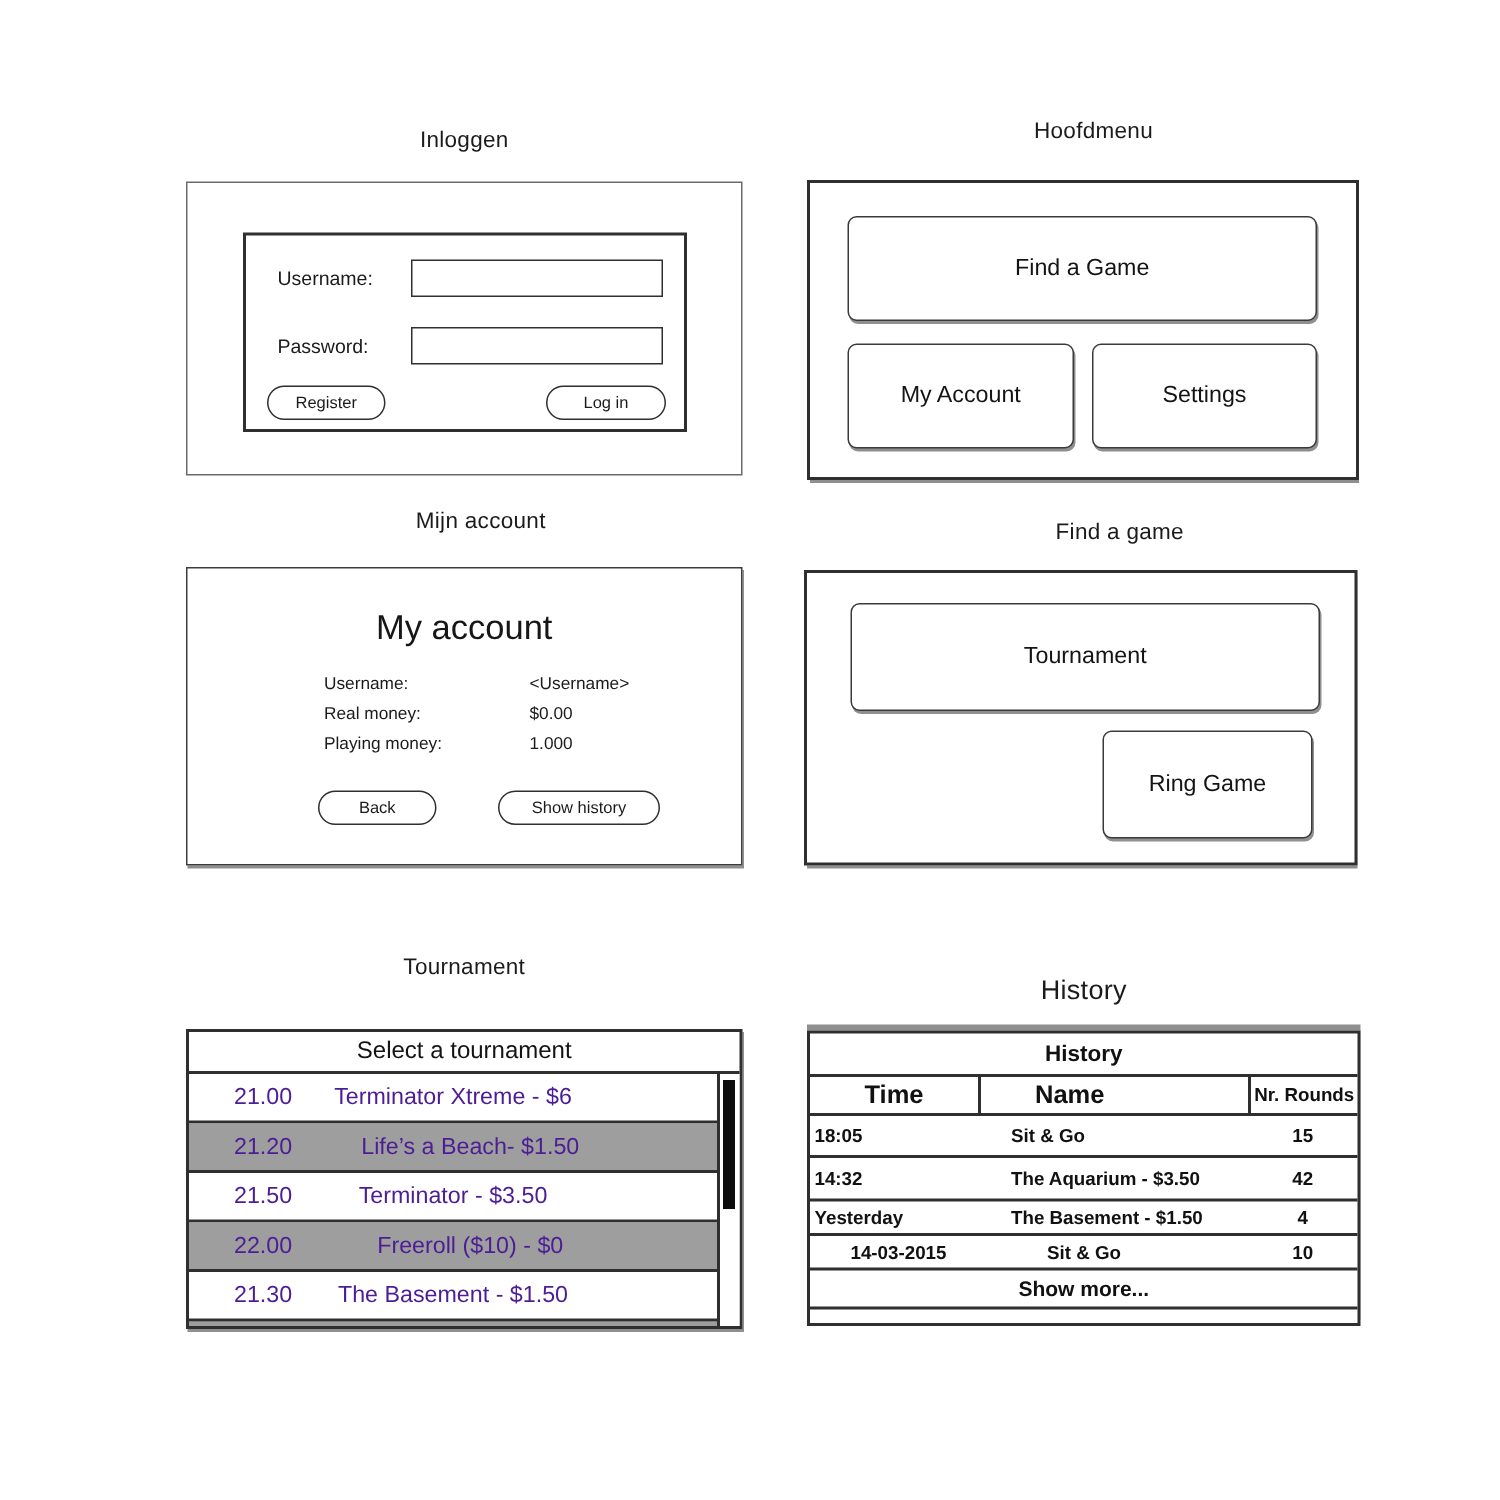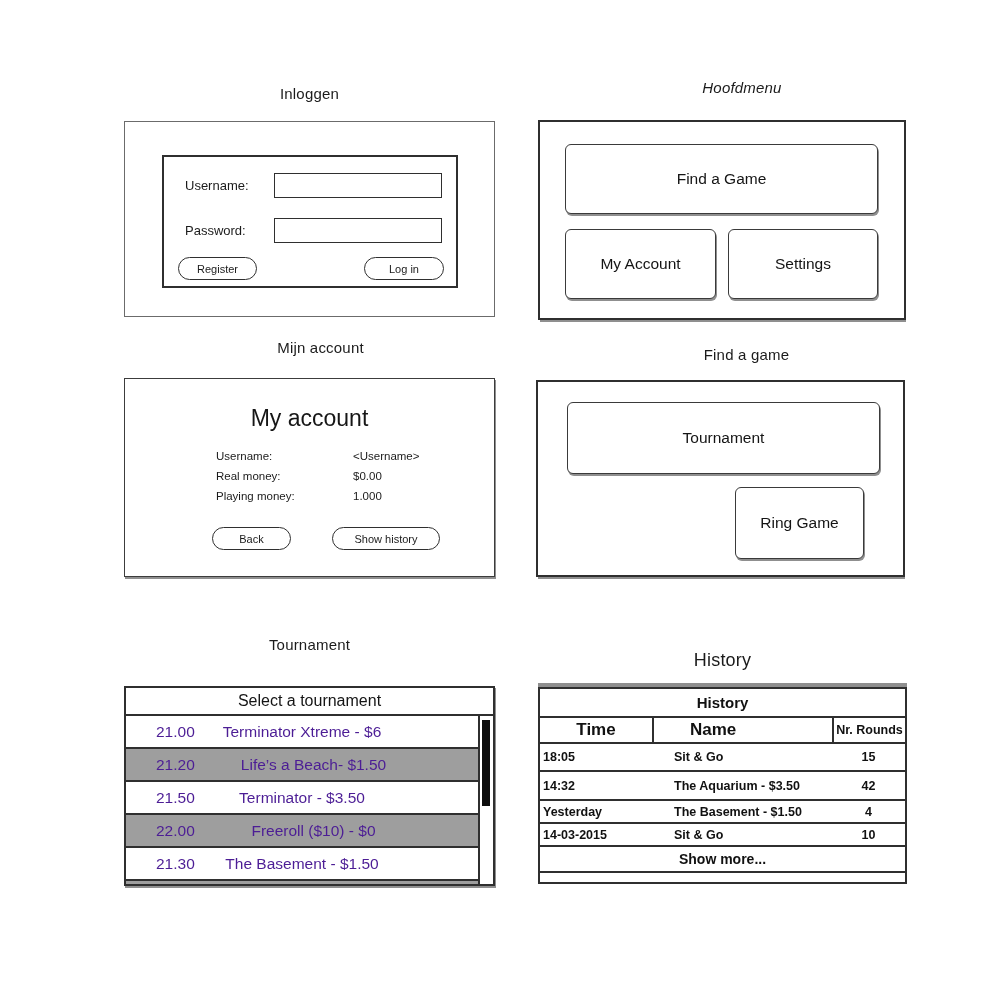--- a/index.html
+++ b/index.html
@@ -5,21 +5,21 @@
   * { margin:0; padding:0; box-sizing:border-box; }
   html,body { background:#ffffff; }
   body {
     width:1000px; height:1000px; position:relative;
     font-family:"Liberation Sans", sans-serif; color:var(--tx,#111);
   }
   #canvas { position:absolute; left:0; top:0; width:1000px; height:1000px; background:#fff; overflow:hidden; }
 
   .ptitle { position:absolute; text-align:center; font-size:15px; color:#1b1b1b; letter-spacing:.2px; }
   #t-login      { left:124px; top:85px;  width:371px; }
-  #t-mainmenu   { left:558px; top:79px;  width:368px;font-style:italic; }
+  #t-mainmenu   { left:545px; top:79px;  width:368px; }
   #t-myaccount  { left:135px; top:339px; width:371px; }
   #t-findgame   { left:562px; top:346px; width:369px; }
   #t-tournament { left:124px; top:636px; width:371px; }
   #t-history    { left:538px; top:650px; width:369px; font-size:18px; }
 
   .panel { position:absolute; background:#fff; }
 
   
   #p-login { left:124px; top:121px; width:371px; height:196px; border:1.5px solid var(--bdl,#6b6b6b); }
   #login-inner { position:absolute; left:37px; top:33px; width:296px; height:133px; border:2px solid var(--bd,#2f2f2f); background:#fff; }
@@ -42,21 +42,21 @@
   #p-findgame { left:536px; top:380px; width:369px; height:197px; }
   .menu-btn { position:absolute; border:1.5px solid #3a3a3a; border-radius:6px; background:#fff;
               font-family:inherit; font-size:15.5px; color:#141414;
               display:flex; align-items:center; justify-content:center;
               box-shadow:1px 2px 0 var(--sh,#8f8f8f); cursor:pointer; }
   #btn-findagame { left:25px; top:22px;  width:313px; height:70px; }
   #btn-myaccount { left:25px; top:107px; width:151px; height:70px; }
   #btn-settings  { left:188px; top:107px; width:150px; height:70px; }
   #btn-tournament{ left:29px; top:20px;  width:313px; height:72px; }
   #btn-sitgo     { left:26px; top:105px; width:150px; height:72px; }
-  #btn-ringgame  { left:197px; top:105px; width:129px; height:72px; }
+  #btn-ringgame  { left:197px; top:105px; width:140px; height:72px; }
 
   
   #p-myaccount { left:124px; top:378px; width:371px; height:199px; border:1.5px solid #3c3c3c; box-shadow:1px 2px 0 var(--sh,#8f8f8f); }
   #acct-heading { position:absolute; top:26px; width:100%; text-align:center; font-size:23px; color:#161616; }
   .acct-row { position:absolute; left:91px; width:270px; font-size:11.5px; color:#1b1b1b; }
   .acct-value { position:absolute; left:137px; }
   #btn-back        { left:87px;  top:148px; width:79px;  height:23px; }
   #btn-showhistory { left:207px; top:148px; width:108px; height:23px; }
 
   
@@ -175,21 +175,21 @@
           <span class="h-name">Sit &amp; Go</span>
           <span class="h-rounds">15</span>
         </div><div class="hrow" style="flex-basis: 29px; height: 29px;">
           <span class="h-time">14:32</span>
           <span class="h-name">The Aquarium - $3.50</span>
           <span class="h-rounds">42</span>
         </div><div class="hrow" style="flex-basis: 23px; height: 23px;">
           <span class="h-time">Yesterday</span>
           <span class="h-name">The Basement - $1.50</span>
           <span class="h-rounds">4</span>
-        </div><div class="hrow" style="flex-basis: 23px; height: 23px;">
+        </div><div class="hrow" style="flex-basis: 23px; height: 23px; padding-left: 24px;">
           <span class="h-time">14-03-2015</span>
           <span class="h-name">Sit &amp; Go</span>
           <span class="h-rounds">10</span>
         </div></div>
     <div id="h-more">Show more...</div>
     <div id="h-empty"></div>
   </div>
 
 </div>
 

